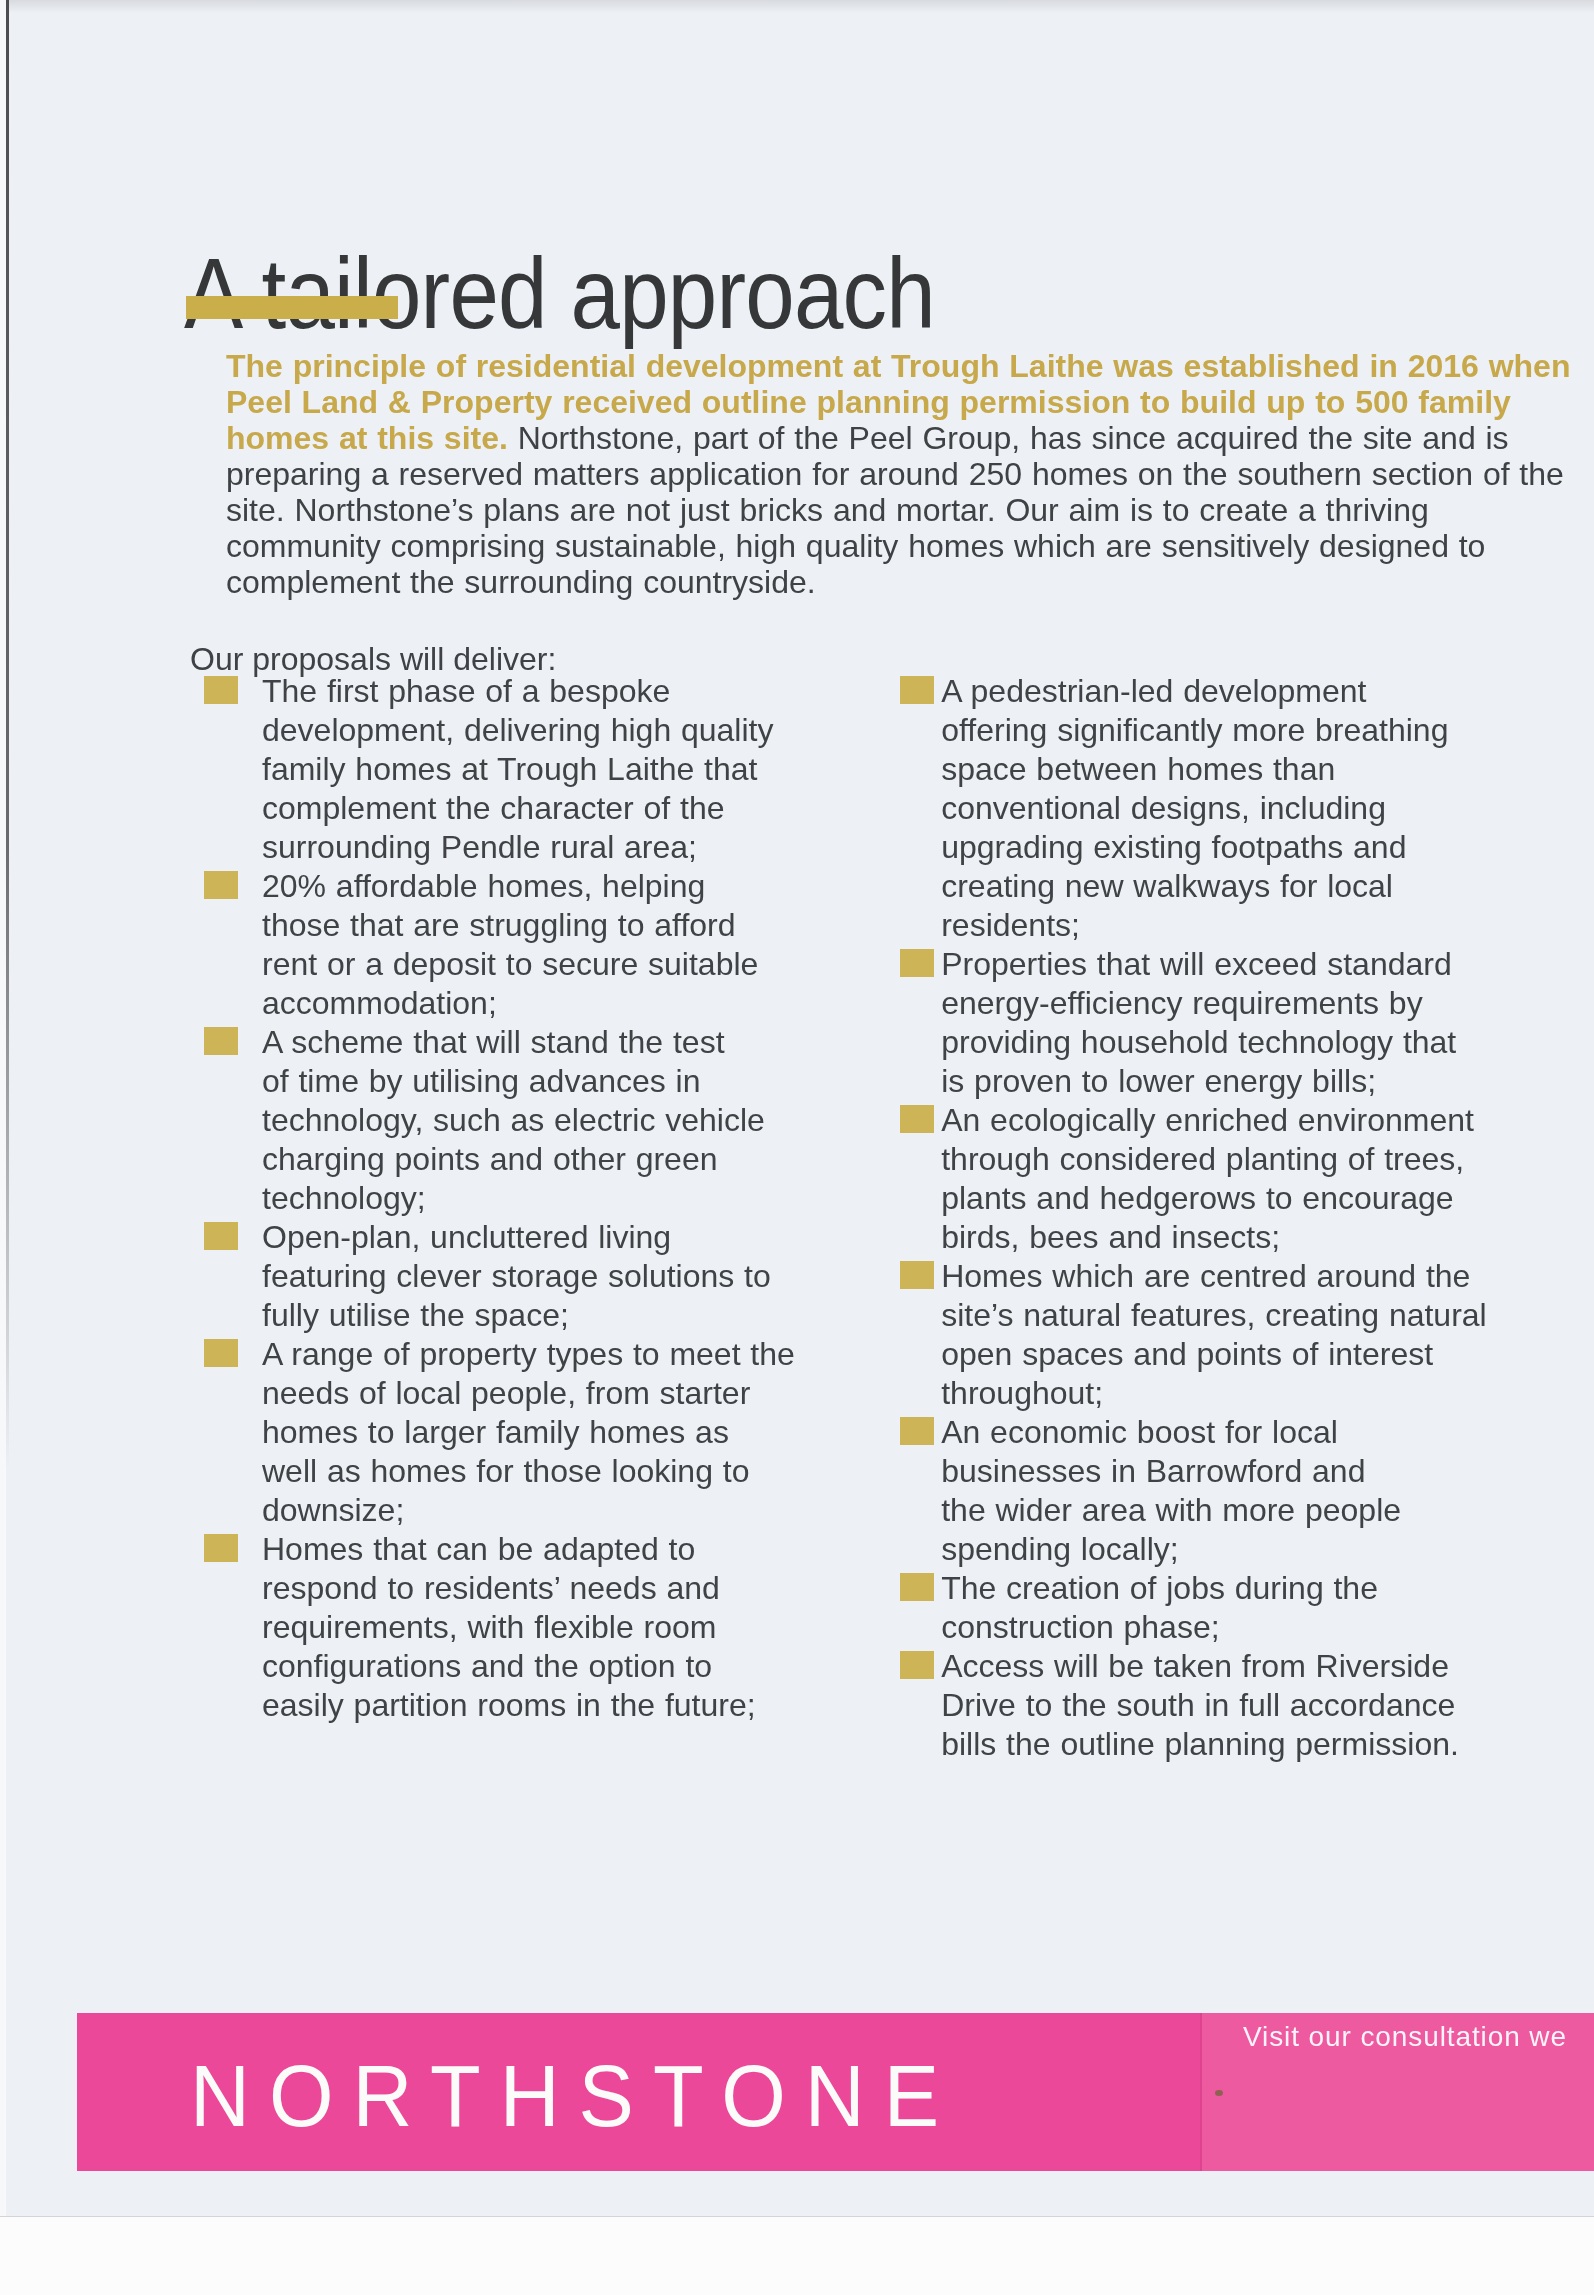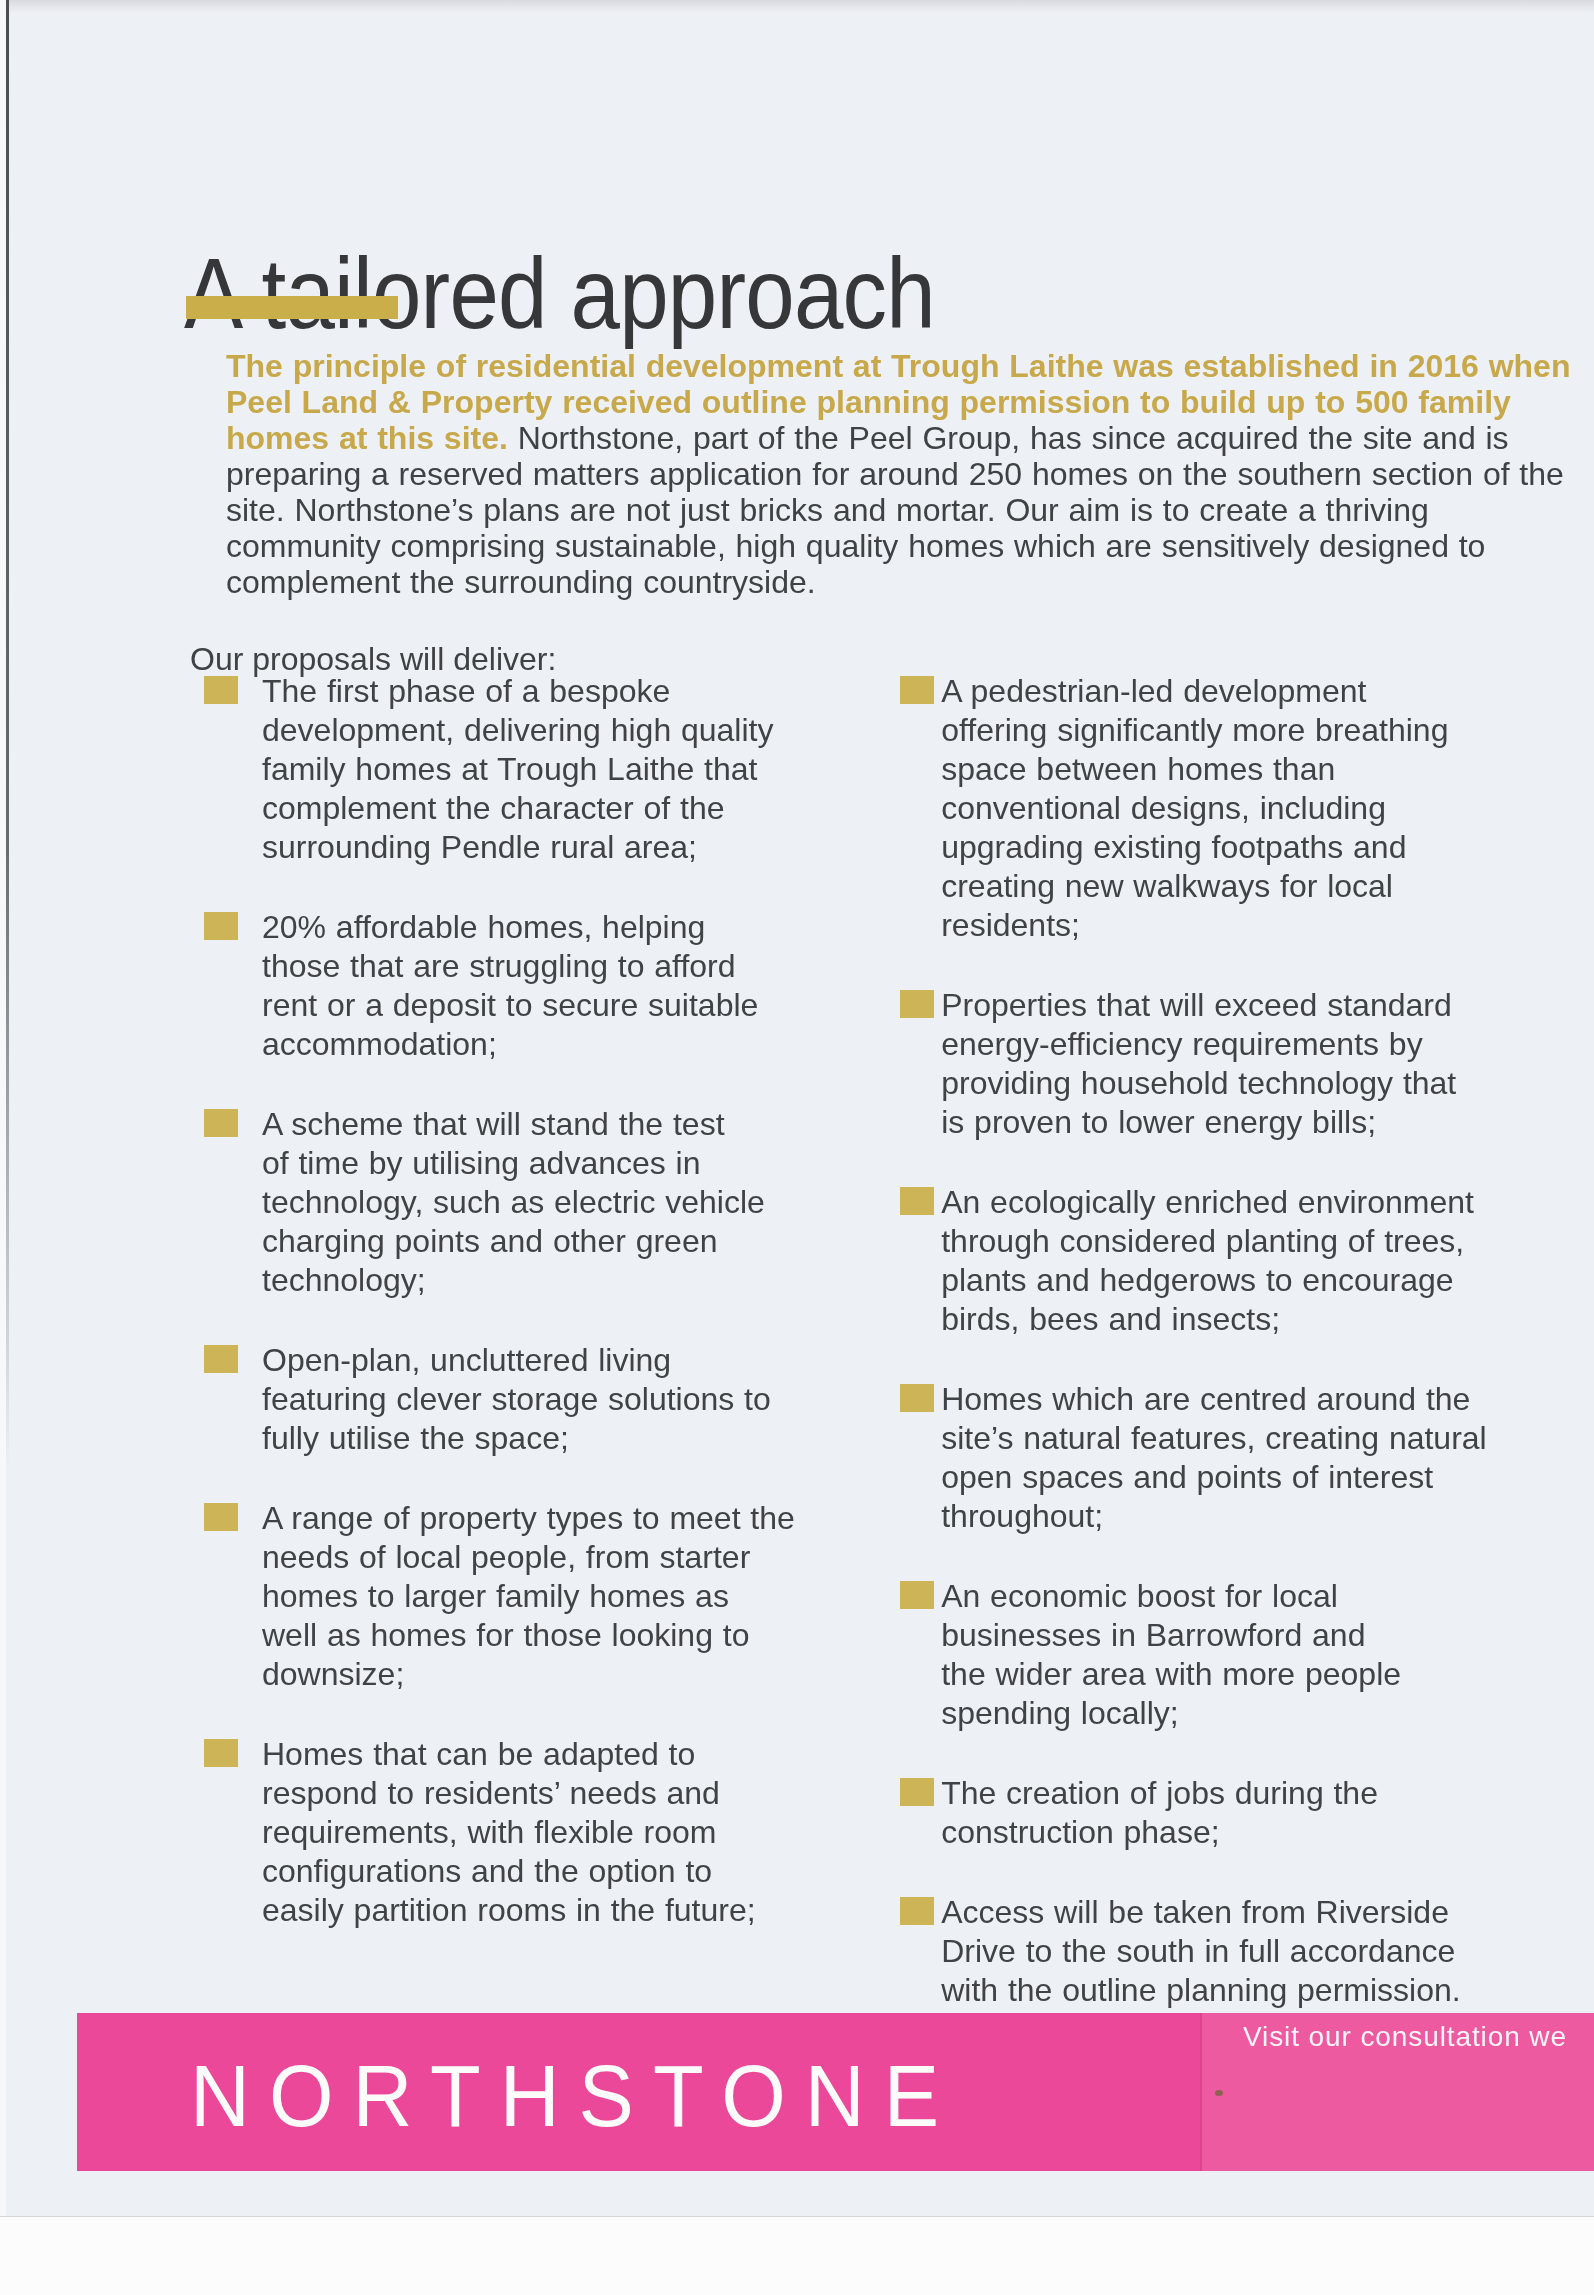--- a/index.html
+++ b/index.html
@@ -30,21 +30,21 @@
   .intro{
     position:absolute;left:186px;top:316px;width:1364px;
     font-size:32px;line-height:36px;color:#3f4245;word-spacing:0.9px;margin-left:40px;
   }
   .intro .lead{color:#c7a84a;font-weight:700;}
   .proposals-heading{
     position:absolute;left:190px;top:608px;
     font-size:32px;line-height:39px;color:#3f4245;
   }
   .bullet-list{position:absolute;list-style:none;margin:0;padding:0;
-    display:flex;flex-direction:column;gap:41px;}
+    display:flex;flex-direction:column;}
   .bullet-list.left{left:204px;top:672px;width:671px;}
   .bullet-list.right{left:900px;top:672px;width:686px;}
   .bullet-item{display:flex;align-items:flex-start;}
   .bullet-square{flex:0 0 auto;width:34px;height:28px;margin-top:3.6px;background:#cdb456;}
   .left .bullet-square{margin-right:24px;}
   .right .bullet-square{margin-right:7.2px;}
   .bullet-text{
     font-size:32px;line-height:39px;color:#404346;white-space:pre-line;word-spacing:0.9px;
   }
   
@@ -169,21 +169,21 @@
   </li>
   <li class="bullet-item">
     <span class="bullet-square"></span>
     <span class="bullet-text">The creation of jobs during the
 construction phase;</span>
   </li>
   <li class="bullet-item">
     <span class="bullet-square"></span>
     <span class="bullet-text">Access will be taken from Riverside
 Drive to the south in full accordance
-with the outline planning permission.</span>
+bills the outline planning permission.</span>
   </li>
 </ul>
 
 <div class="footer-bar">
   <div class="right-tint"></div>
   <div class="seam"></div>
   <div class="footer-brand">NORTHSTONE</div>
   <div class="footer-cta">Visit our consultation we</div>
 </div>
 

